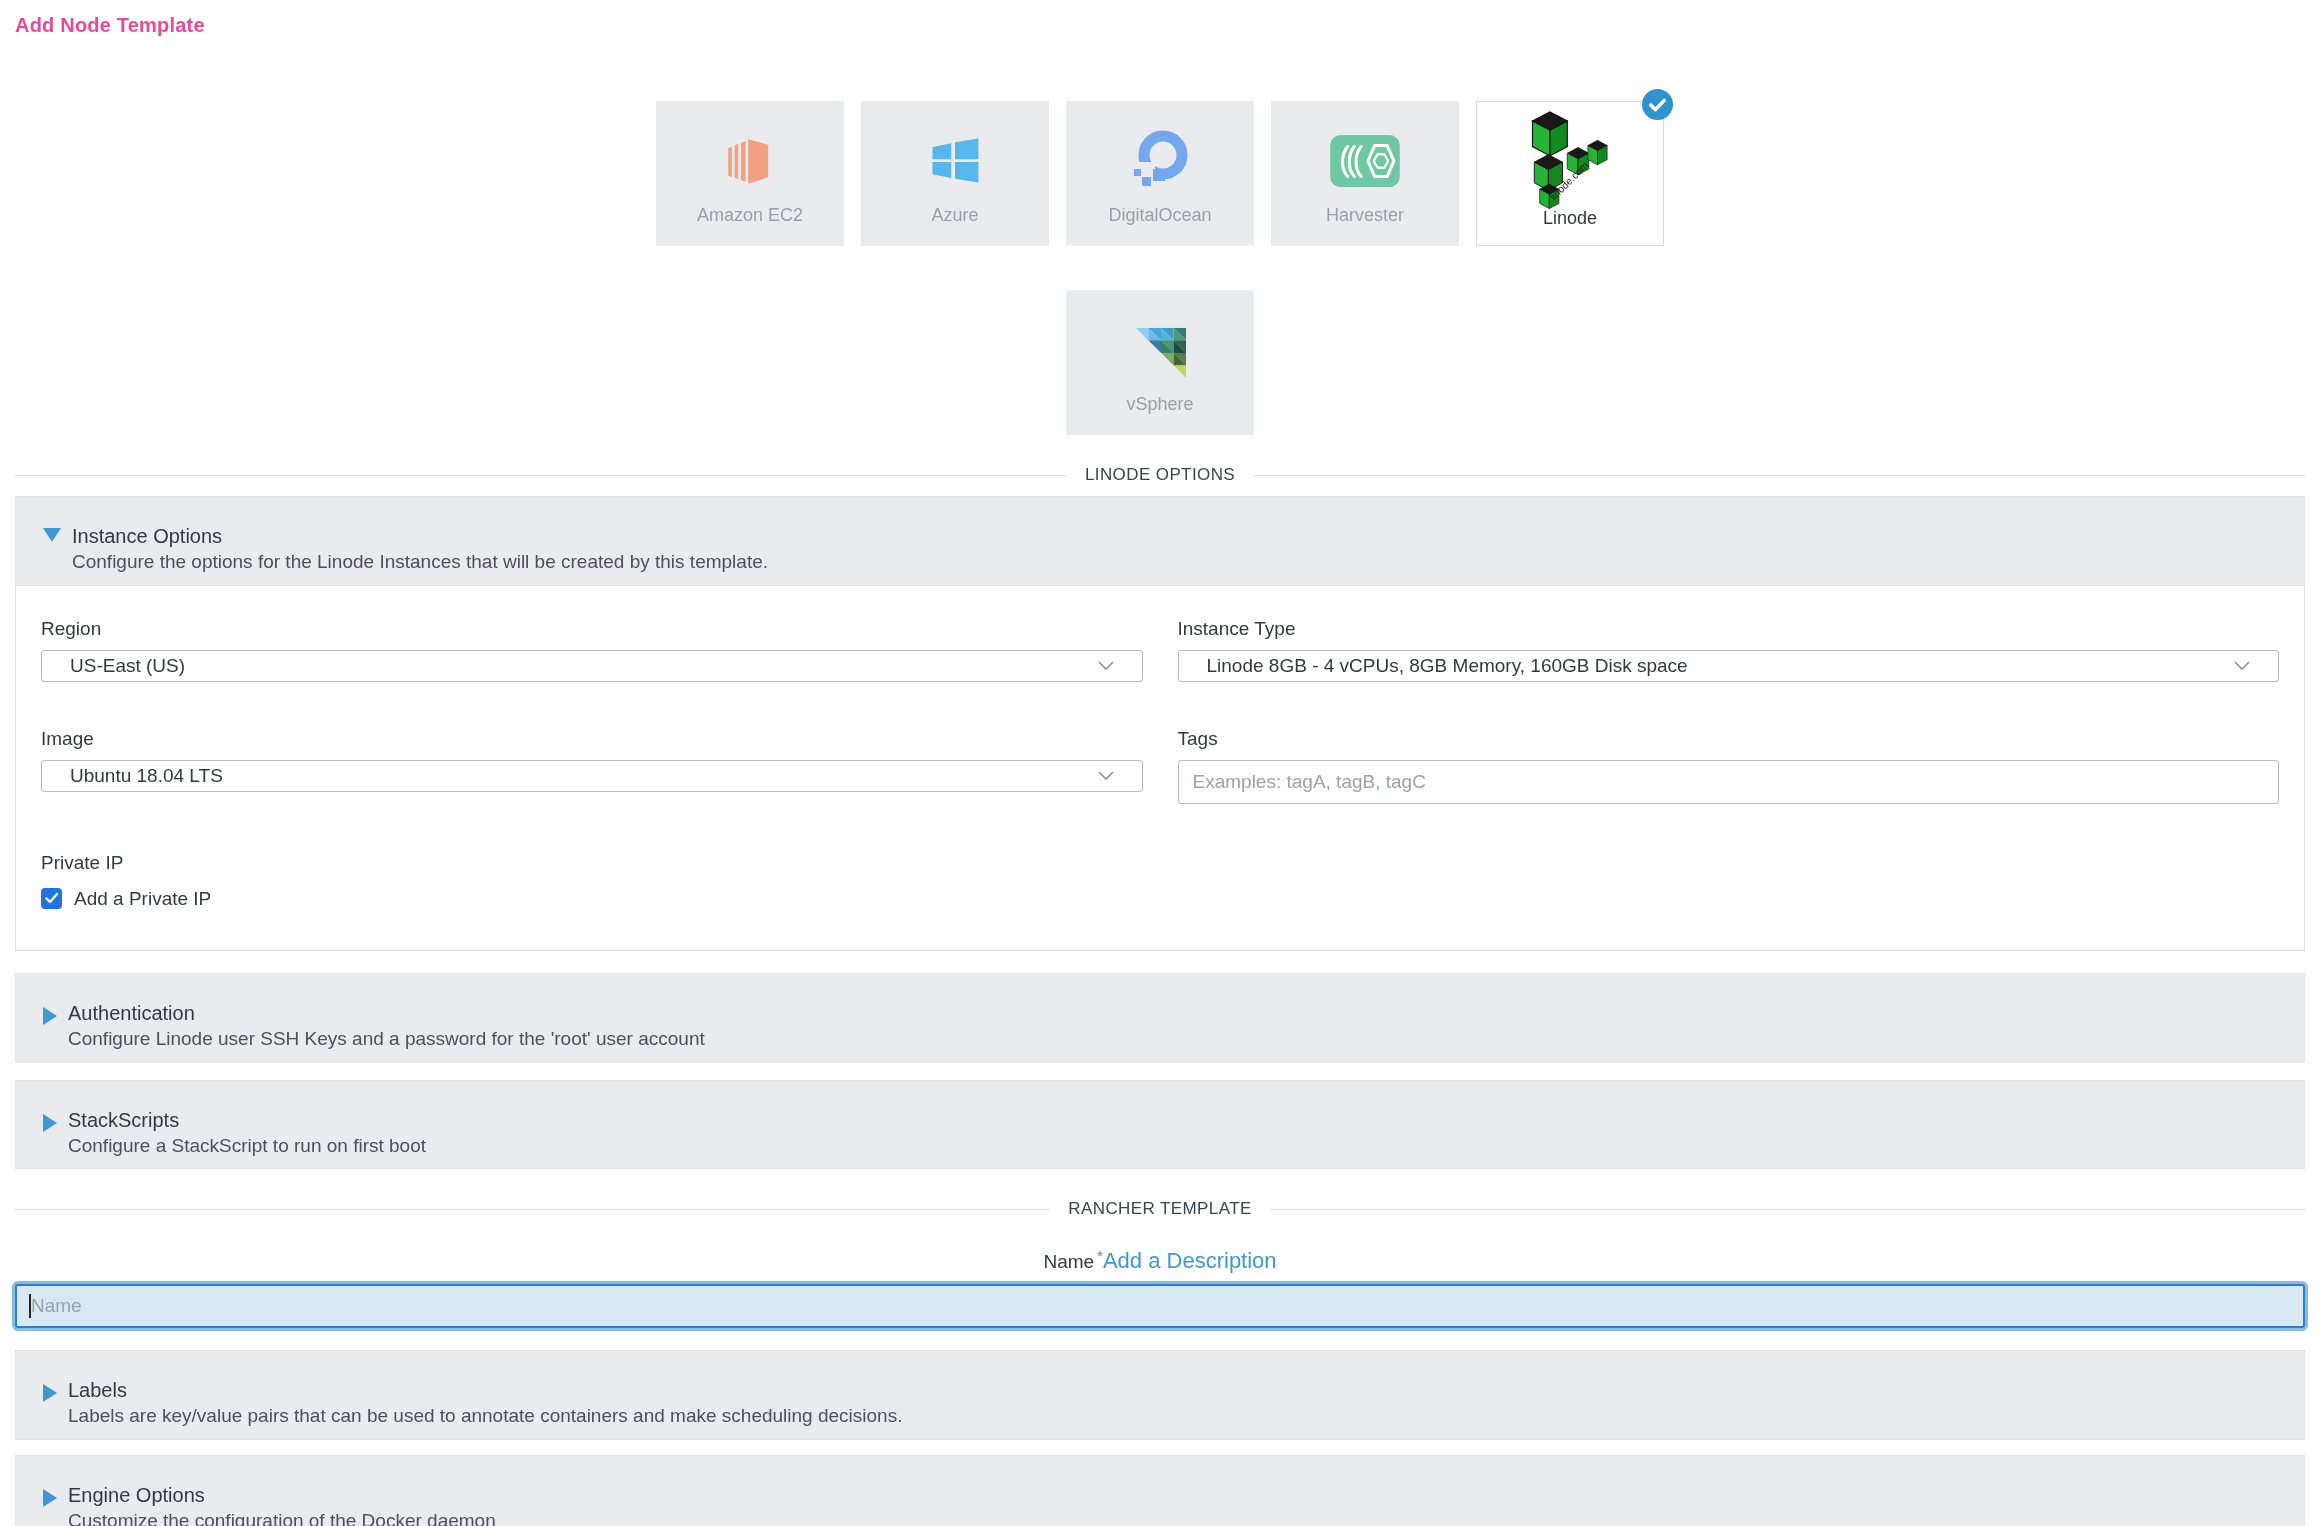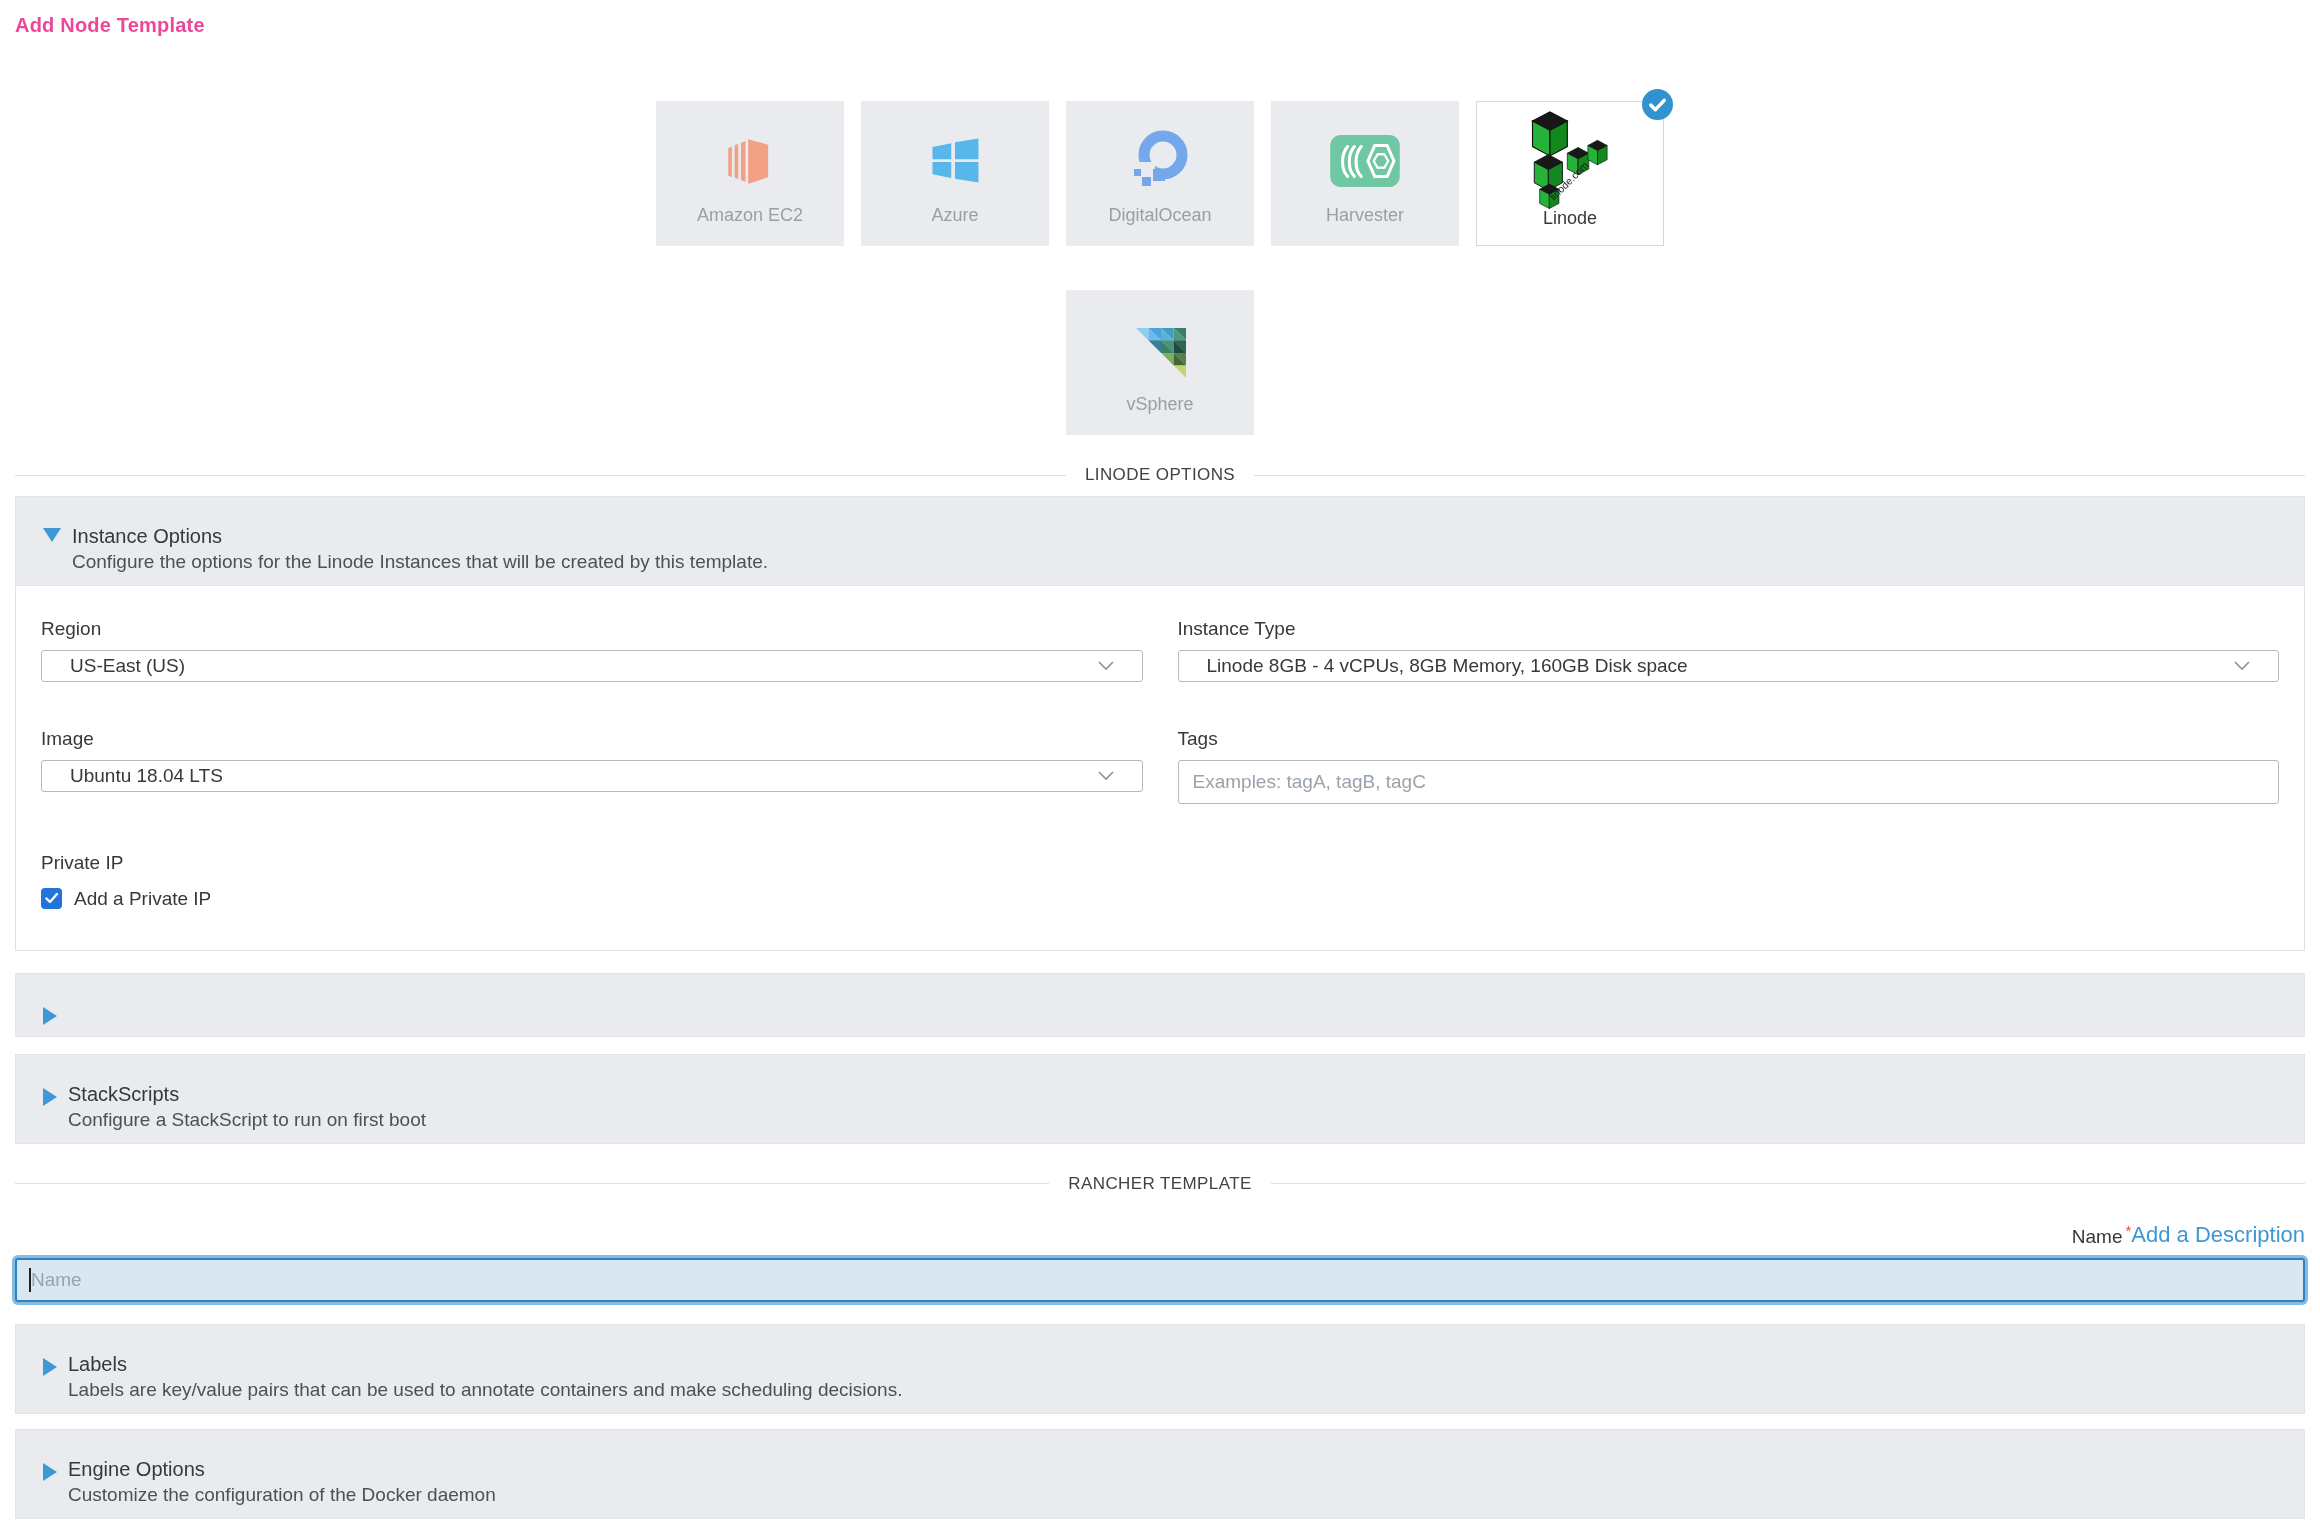--- a/index.html
+++ b/index.html
@@ -53,21 +53,21 @@
     padding:0 14px; font-size:19px; color:#35393e; font-family:inherit; background:#fff; }
   .text-input::placeholder { color:#9aa3ab; }
 
   .pip-label { font-size:19px; color:#35393e; margin-top:2px; }
   .checkbox-row { display:flex; align-items:center; gap:12px; margin-top:14px; cursor:pointer; }
   .cbx { width:21px; height:21px; border-radius:4px; background:#2273da; display:flex;
     align-items:center; justify-content:center; }
   .checkbox-row .cbx-label { font-size:19px; color:#35393e; }
 
   
-  .name-row { display:flex; justify-content:flex-end; align-items:flex-end; margin-top:28px; margin-bottom:10px; }
+  .name-row { display:flex; justify-content:center; align-items:flex-end; margin-top:28px; margin-bottom:10px; }
   .name-label { font-size:19px; color:#35393e; }
   .req { color:#d9534f; font-size:15px; vertical-align:super; margin-left:3px; }
   .desc-link { font-size:22px; color:#3d98d3; cursor:pointer; text-decoration:none; }
   .name-wrap { position:relative; }
   .name-input { width:100%; height:44px; border:2px solid #2f80c2; border-radius:3px;
     box-shadow:0 0 0 3px #86bce2; background:#d9e7f3; padding:0 14px; font-size:19px;
     color:#35393e; font-family:inherit; outline:none; }
   .name-input::placeholder { color:#9aa3ab; }
   .caret { position:absolute; left:14px; top:10px; width:2px; height:24px; background:#222; }
 
@@ -265,20 +265,24 @@
             </svg>
           </span>
           <span class="cbx-label">Add a Private IP</span>
         </div>
       </div>
     </div>
   </div>
 
   <div class="accordion sec-auth">
     <span class="tri tri-right"></span>
+    <span class="acc-text">
+      <div class="acc-title">Authentication</div>
+      <div class="acc-sub">Configure Linode user SSH Keys and a password for the 'root' user account</div>
+    </span>
   </div>
 
   <div class="accordion sec-stack">
     <span class="tri tri-right"></span>
     <span class="acc-text">
       <div class="acc-title">StackScripts</div>
       <div class="acc-sub">Configure a StackScript to run on first boot</div>
     </span>
   </div>
 

